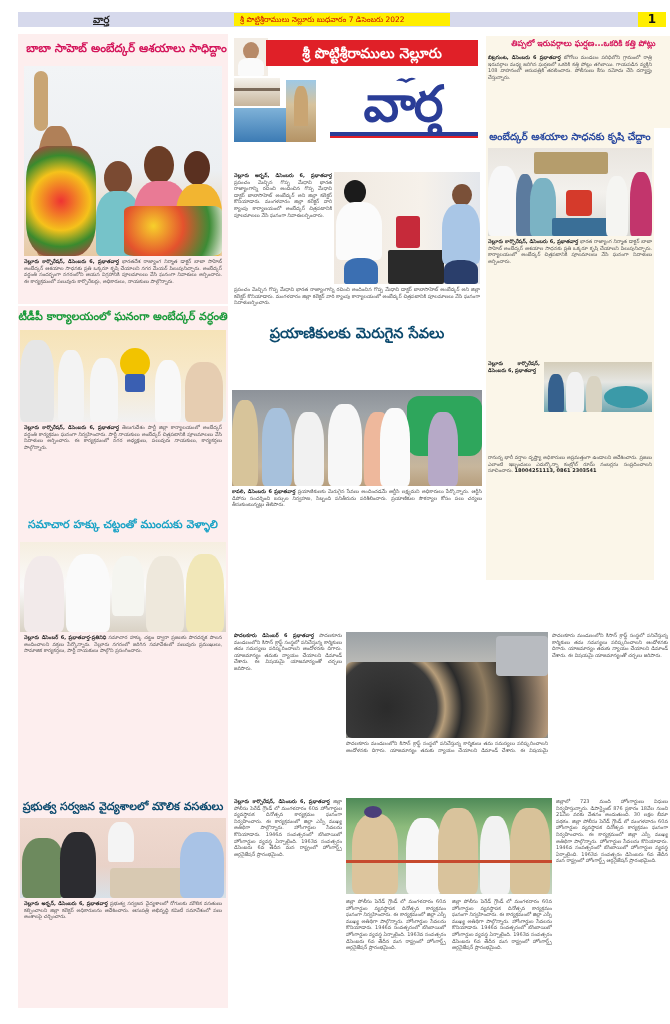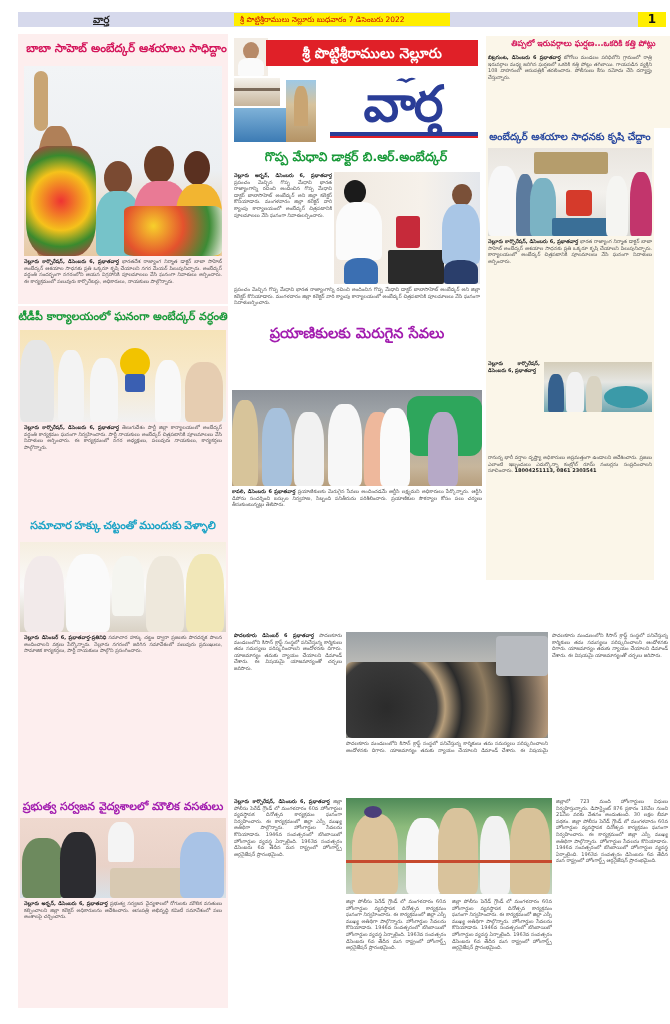--- a/index.html
+++ b/index.html
@@ -14,22 +14,22 @@
   .topbar .dateline { position: absolute; left: 216px; top: 1px; width: 216px; height: 13px; background: #ffee00; color: #c00; font-size: 7.5px; line-height: 13px; padding-left: 6px; white-space: nowrap; overflow: hidden; }
   .topbar .pageno { position: absolute; right: 0; top: 0; width: 28px; height: 15px; background: #ffee00; color: #111; font-size: 12px; font-weight: bold; line-height: 15px; text-align: center; }
 
   
   .panel { background: #fdeeee; }
   .panel-cream { background: #fbf6e9; }
 
   .headline { font-weight: bold; text-align: center; white-space: nowrap; overflow: hidden; }
   .hl-red { color: #d4145a; padding-left: 7px; }
   .hl-green { color: #1a9a3a; }
-  .hl-teal { color: #1ba3c6; font-family: Liberation Serif, serif; }
-  .hl-purple { color: #a21caf; }
+  .hl-teal { color: #1ba3c6; }
+  .hl-purple { color: #0c4a6e; }
   .hl-pink { color: #e0288a; }
   .hl-blue { color: #2b4aa0; }
 
   .bodytext { font-size: 5px; line-height: 6.6px; color: #555; text-align: justify; overflow: hidden; }
   .bodytext b { color: #222; }
 
   .photo { overflow: hidden; position: absolute; }
   .photo .ph { position: absolute; border-radius: 40% 40% 10% 10%; }
 
   
@@ -131,21 +131,20 @@
 <div class="abs" style="left:395px; top:70px; width:22px; height:10px;">
   <svg width="22" height="10" viewBox="0 0 22 10">
       <path d="M1 6 Q6 1 11 5 Q16 1 21 4 Q15 5 11 8 Q7 5 1 6Z" fill="#2a3d97"></path>
     </svg>
 </div>
 <div class="abs mast-logo">వార్త</div>
 <div class="abs mast-rule"></div>
 <div class="abs mast-rule2"></div>
 
 <div class="abs" style="left:232px; top:146px; width:248px; height:170px;">
-  <div class="headline hl-green" style="font-size:12.5px; height:22px; line-height:22px;">గొప్ప మేధావి డాక్టర్ బి.ఆర్.అంబేద్కర్</div>
   <div class="bodytext abs" style="left:2px; top:26px; width:98px; height:112px;">
     <b>నెల్లూరు అర్బన్, డిసెంబరు 6, ప్రభాతవార్త</b>
     <span>ప్రపంచం మెచ్చిన గొప్ప మేధావి భారత రాజ్యాంగాన్ని రచించి అందించిన గొప్ప మేధావి డాక్టర్ బాబాసాహెబ్ అంబేద్కర్ అని జిల్లా కలెక్టర్ కొనియాడారు. మంగళవారం జిల్లా కలెక్టర్ వారి క్యాంపు కార్యాలయంలో అంబేద్కర్ చిత్రపటానికి పూలమాలలు వేసి ఘనంగా నివాళులర్పించారు.</span>
   </div>
   <div class="photo" style="left:102px; top:26px; width:146px; height:112px; background:linear-gradient(90deg,#f0e9e1 0%,#f6f1ea 60%,#e4e7ec 100%);">
     <div class="ph" style="left:10px; top:8px; width:22px; height:24px; background:#1b1b1b; border-radius:50%;"></div>
     <div class="ph" style="left:2px; top:30px; width:46px; height:58px; background:#fbfbfb;"></div>
     <div class="ph" style="left:10px; top:86px; width:34px; height:26px; background:#3b6fb2;"></div>
     <div class="ph" style="left:62px; top:44px; width:24px; height:32px; background:#c62a3a; border-radius:3px;"></div>
     <div class="ph" style="left:54px; top:78px; width:56px; height:34px; background:#2a2a2a; border-radius:2px;"></div>

